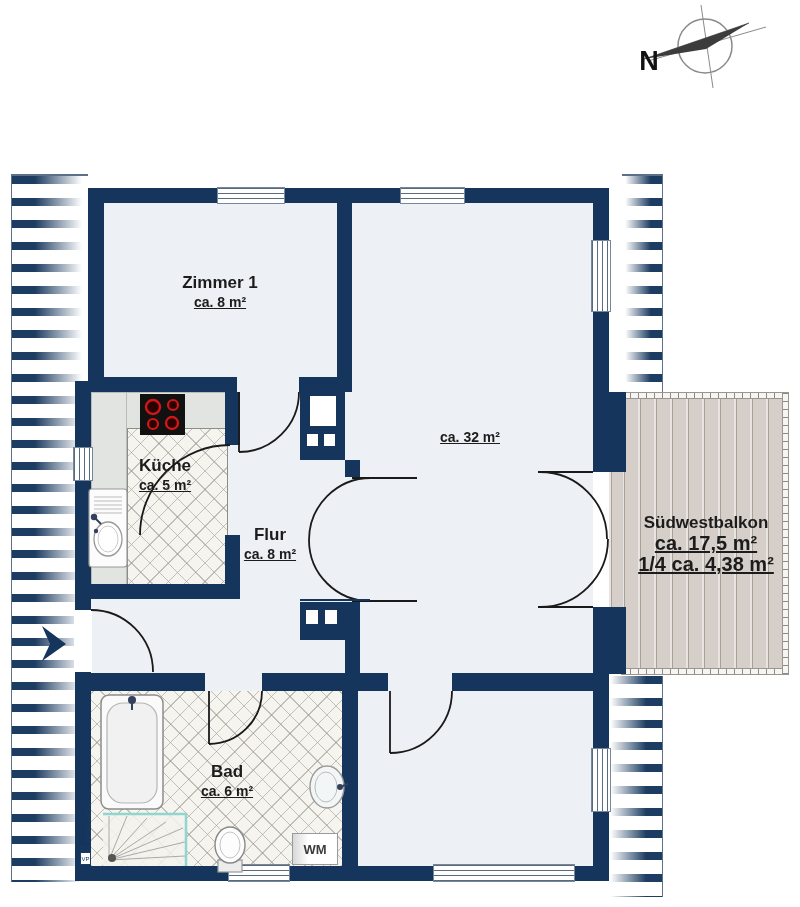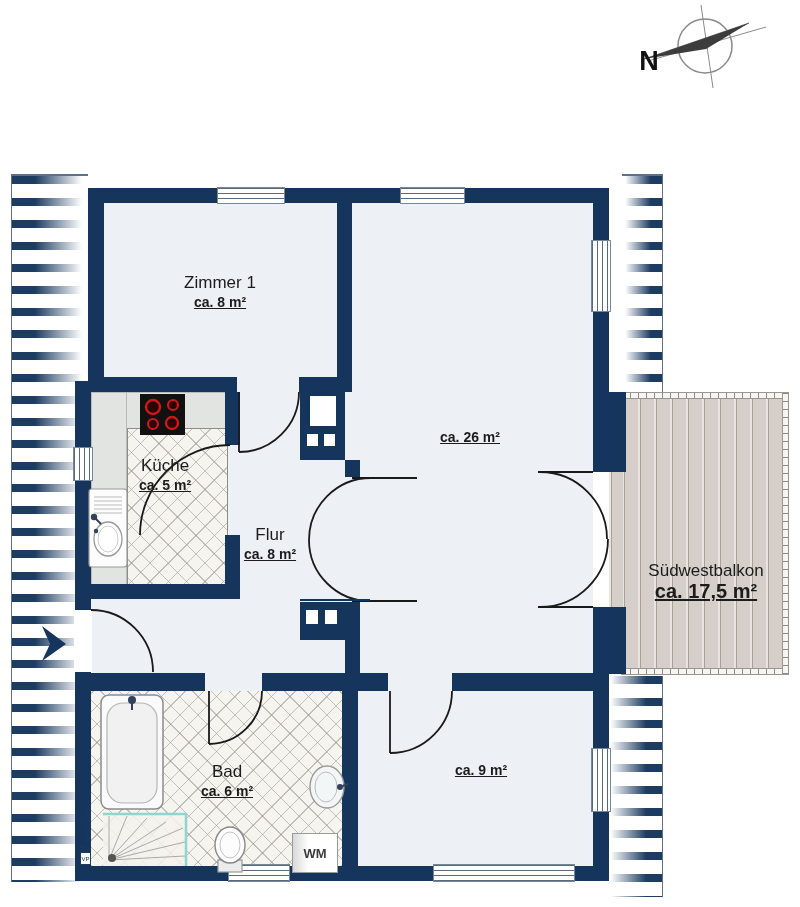--- a/index.html
+++ b/index.html
@@ -96,35 +96,35 @@
   .rail-h{background-image:repeating-linear-gradient(to right, #8b8b8b 0 1px, rgba(0,0,0,0) 1px 8px);}
   .rail-v{background-image:repeating-linear-gradient(to bottom, #8b8b8b 0 1px, rgba(0,0,0,0) 1px 8px);}
   .rail-top{left:621px;top:392px;width:168px;height:7px;}
   .rail-bottom{left:621px;top:668px;width:168px;height:7px;}
   .rail-right{left:782px;top:392px;width:7px;height:283px;}
 
   
   .overlay{position:absolute;left:0;top:0;z-index:7;}
 
   
-  .wm-box{position:absolute;left:292px;top:833px;width:46px;height:40px;z-index:7;
+  .wm-box{position:absolute;left:292px;top:833px;width:46px;height:32px;z-index:7;
     background:linear-gradient(to right,#d8d8d8,#ffffff 35%);border:1px solid #9a9a9a;box-sizing:border-box;
     display:flex;align-items:center;justify-content:center;font-size:13px;font-weight:700;color:#3c3c3c;}
 
   
   .room-label{position:absolute;text-align:center;color:#1c1c1c;z-index:8;}
-  .rname{font-size:17px;font-weight:400;line-height:21px;}
+  .rname{font-size:17px;font-weight:700;line-height:21px;}
   .rarea{font-size:14px;font-weight:700;line-height:18px;text-decoration:underline;}
   .lbl-z1{left:120px;top:272px;width:200px;}
   .lbl-ki{left:95px;top:455px;width:140px;}
   .lbl-fl{left:200px;top:524px;width:140px;}
   .lbl-wo{left:370px;top:428px;width:200px;}
   .lbl-bad{left:147px;top:761px;width:160px;}
   .lbl-z2{left:391px;top:761px;width:180px;}
-  .lbl-bk{left:620px;top:513px;width:172px;margin-top:48px;}
+  .lbl-bk{left:620px;top:513px;width:172px;}
   .lbl-bk .rname{font-size:17px;line-height:20px;}
   .lbl-bk .rarea{font-size:20px;line-height:21px;}
   .compass-n{position:absolute;left:634px;top:46px;width:30px;z-index:8;
     font-size:27px;font-weight:700;color:#111;text-align:center;}
   .watermark{position:absolute;left:79px;top:793px;height:68px;z-index:8;
     writing-mode:vertical-rl;transform:rotate(180deg);font-size:6px;letter-spacing:.5px;
     color:#1d3c61;line-height:7px;}
   .vp-box{position:absolute;left:80px;top:852px;width:11px;height:13px;z-index:8;
     border:1px solid #1d3c61;font-size:6px;color:#1d3c61;display:flex;align-items:center;
     justify-content:center;background:#fff;box-sizing:border-box;}
@@ -301,32 +301,32 @@
   </div>
   <div class="room-label lbl-ki">
     <div class="rname">Küche</div>
     <div class="rarea">ca. 5 m²</div>
   </div>
   <div class="room-label lbl-fl">
     <div class="rname">Flur</div>
     <div class="rarea">ca. 8 m²</div>
   </div>
   <div class="room-label lbl-wo">
-    <div class="rarea">ca. 26 m²</div>
+    <div class="rarea">ca. 32 m²</div>
   </div>
   <div class="room-label lbl-bad">
     <div class="rname">Bad</div>
     <div class="rarea">ca. 6 m²</div>
   </div>
   <div class="room-label lbl-z2">
-    <div class="rarea">ca. 9 m²</div>
   </div>
   <div class="room-label lbl-bk">
     <div class="rname">Südwestbalkon</div>
     <div class="rarea">ca. 17,5 m²</div>
+    <div class="rarea">1/4 ca. 4,38 m²</div>
   </div>
 
   <div class="compass-n">N</div>
 
   <div class="watermark">
     <span>VON POLL</span>&nbsp;<span>IMMOBILIEN</span>
   </div>
   <div class="vp-box">VP</div>
 
 </div>

